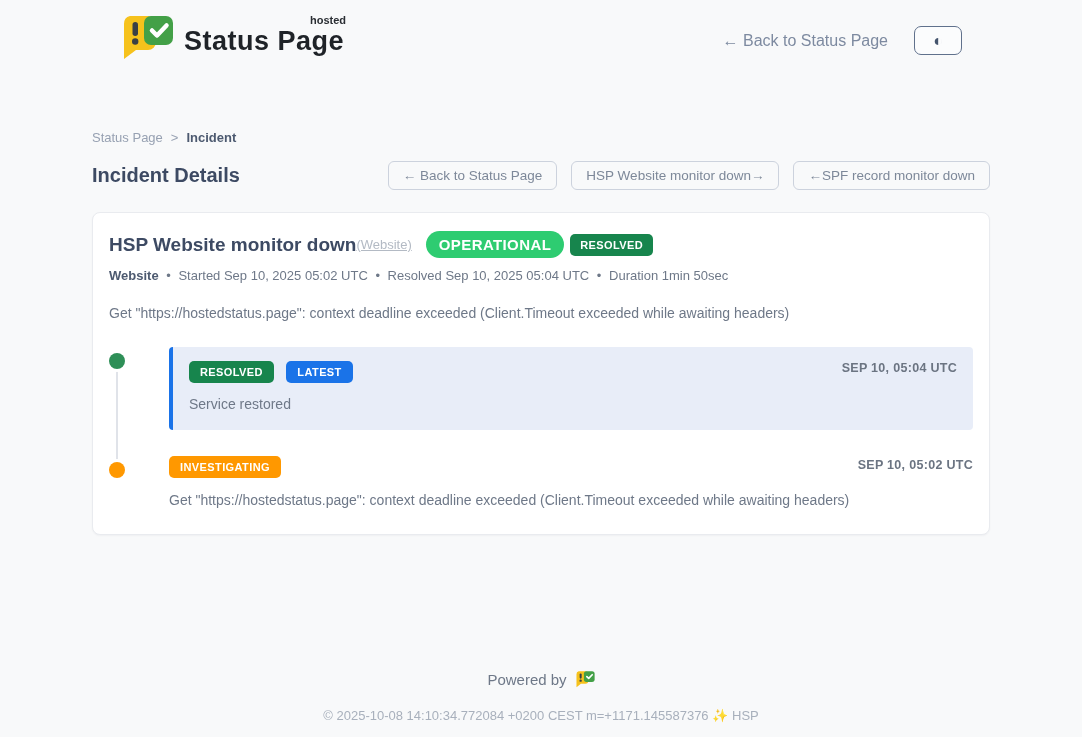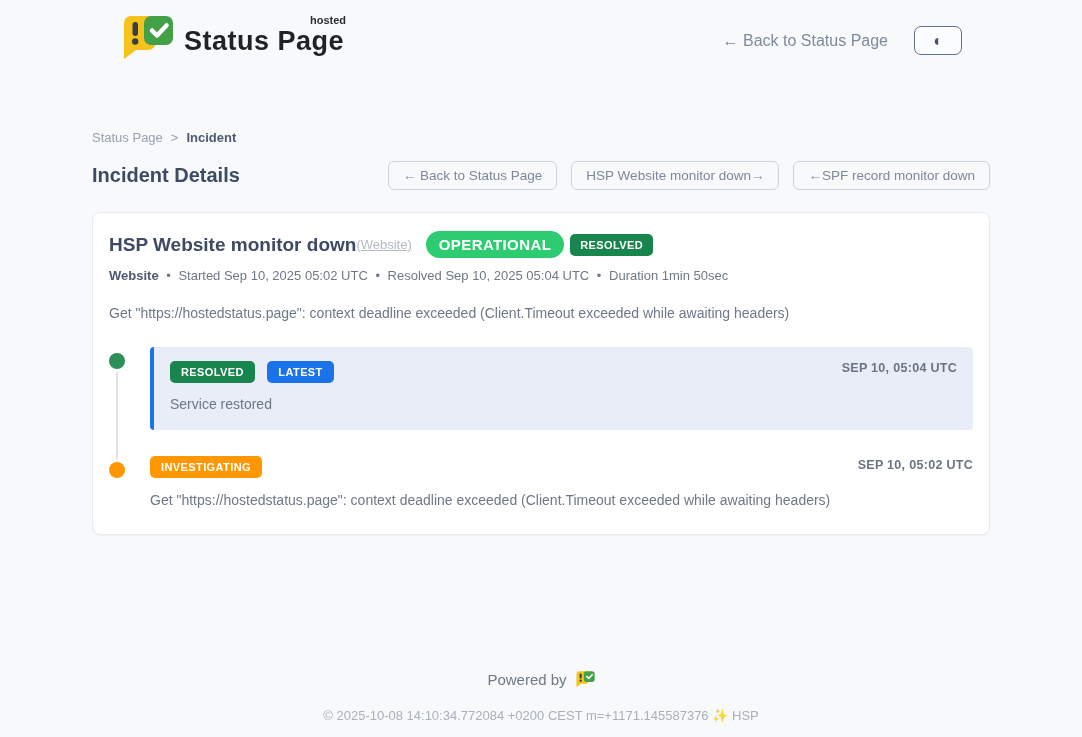--- a/index.html
+++ b/index.html
@@ -46,21 +46,21 @@
   .badge { display:inline-block; color:#fff; font-weight:700; letter-spacing:.4px; }
   .badge-operational { background:#2ecc71; border-radius:999px; padding:5px 13px; font-size:15px; margin-left:14px; }
   .badge-resolved-hdr { background:#17854d; border-radius:5px; padding:5px 10px; font-size:11px; margin-left:6px; }
   .meta-row { margin-top:10px; font-size:13px; color:#6e7888; }
   .meta-row .meta-component { font-weight:700; color:#4d5a70; }
   .meta-sep { margin:0 4px; }
   .incident-desc { margin-top:22px; font-size:14px; color:#6e7888; }
 
   
   .timeline { margin-top:26px; }
-  .trow { display:flex; position:relative; }
+  .trow { display:flex; position:relative;gap:19px; }
   .trow + .trow { margin-top:26px; }
   .dot-col { width:16px; flex:0 0 16px; position:relative; margin-top:6px; }
   .tl-dot { width:16px; height:16px; border-radius:50%; box-shadow:0 0 0 3px #ffffff; position:relative; z-index:2; }
   .dot-green { background:#2e8f57; }
   .dot-orange { background:#ff9800; }
   .connector { position:absolute; left:7px; top:18px; width:2px; height:calc(100% + 30px); background:#e0e3e9; z-index:1; }
   .tcontent { flex:1; margin-left:25px; position:relative; }
   .event-box {
     background:#e8edf8; border-left:4px solid #1a73e8; border-radius:4px;
     padding:14px 16px 18px 16px; position:relative; min-height:72px;

